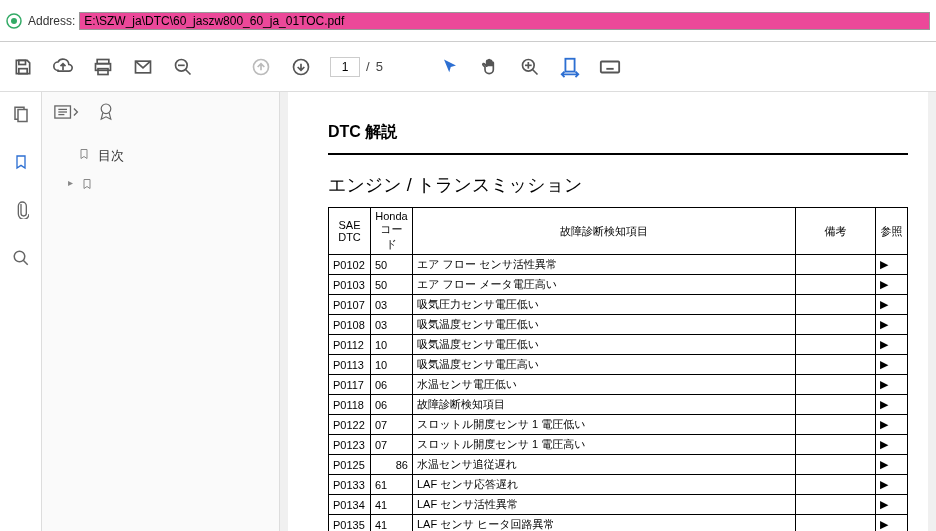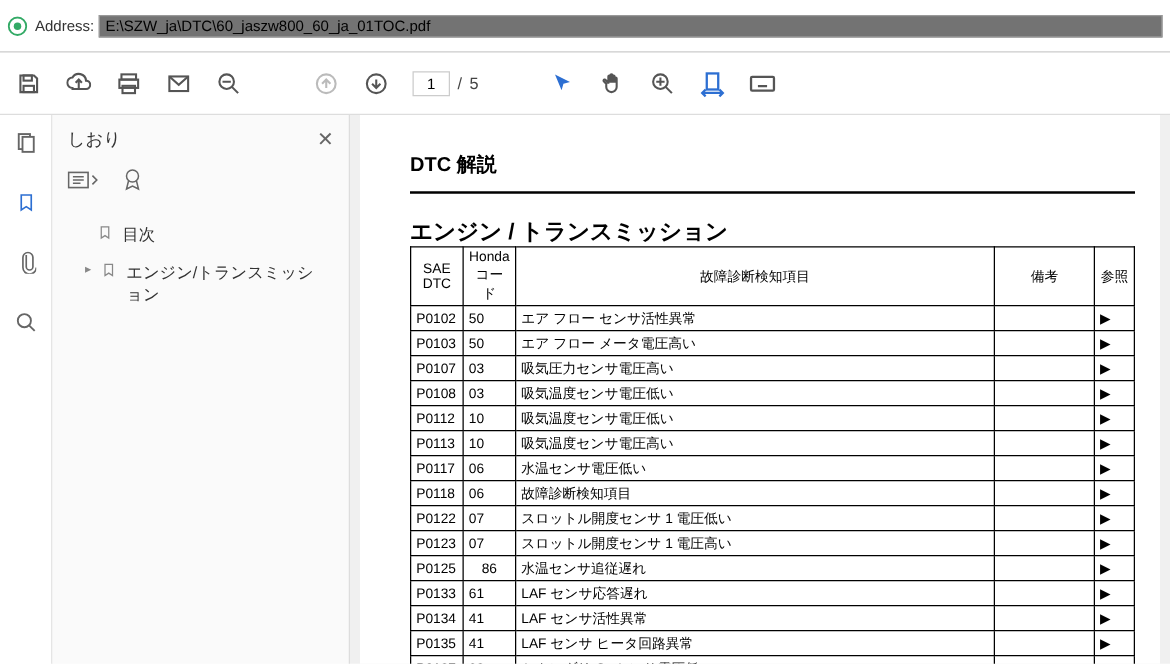--- a/index.html
+++ b/index.html
@@ -1,20 +1,20 @@
 <!DOCTYPE html>
 <html><head>
 <meta charset="utf-8">
 <style>
 * { box-sizing: border-box; margin: 0; padding: 0; }
 body { font-family: Arial, sans-serif; font-size: 13px; background: #fff; width: 936px; height: 531px; overflow: hidden; }
 .addr-bar { display: flex; align-items: center; padding: 4px 6px; border-bottom: 1px solid #ccc; height: 42px; }
 .addr-logo { width: 16px; height: 16px; display: flex; align-items: center; justify-content: center; margin-right: 6px; }
 .addr-label { font-size: 12px; color: #333; margin-right: 4px; }
-.addr-input { flex: 1; height: 18px; border: 1px solid #999; font-size: 12px; padding: 0 4px; background: #737373; }
+.addr-input { flex: 1; height: 18px; border: 1px solid #999; font-size: 12px; padding: 0 4px; background: #ec4899; }
 .toolbar { display: flex; align-items: center; padding: 8px 12px; gap: 18px; border-bottom: 1px solid #ddd; height: 50px; }
 .tb-btn { width: 22px; height: 22px; display: flex; align-items: center; justify-content: center; cursor: pointer; color: #555; }
 .tb-btn.disabled { color: #bbb; }
 .tb-gap { width: 20px; }
 .page-info { display: flex; align-items: center; gap: 6px; font-size: 13px; color: #444; }
 .page-input { width: 30px; height: 20px; border: 1px solid #ccc; text-align: center; font-size: 12px; }
 .main { display: flex; height: 455px; }
 .side-rail { width: 42px; border-right: 1px solid #ddd; display: flex; flex-direction: column; align-items: center; padding-top: 12px; gap: 28px; }
 .rail-btn { width: 20px; height: 20px; display: flex; align-items: center; justify-content: center; color: #666; cursor: pointer; }
 .rail-btn.active { color: #2d6fd2; }
@@ -23,21 +23,21 @@
 .panel-title { font-size: 14px; color: #333; }
 .panel-close { cursor: pointer; color: #666; font-size: 16px; }
 .panel-tools { display: flex; gap: 18px; margin-bottom: 16px; align-items: center; }
 .bm-item { display: flex; align-items: flex-start; gap: 8px; padding: 6px 4px; font-size: 13px; color: #333; cursor: pointer; }
 .bm-sub { padding-left: 14px; }
 .bm-icon { color: #888; }
 .doc-area { flex: 1; background: #f0f0f0; overflow: auto; display: flex; justify-content: center; padding-top: 0; }
 .page { background: #fff; width: 640px; padding: 30px 20px 0 40px; min-height: 100%; }
 .doc-title { font-size: 16px; font-weight: bold; margin-bottom: 10px; }
 .title-line { border: none; border-top: 2px solid #000; margin-bottom: 18px; }
-.section-title { font-size: 18px; font-weight: bold; }
+.section-title { font-size: 18px; font-weight: normal; margin-bottom: 10px; }
 .dtc-table { border-collapse: collapse; width: 100%; font-size: 11px; }
 .dtc-table th, .dtc-table td { border: 1px solid #000; padding: 2px 4px; text-align: left; }
 .dtc-table th { font-weight: normal; text-align: center; }
 .col-sae { width: 42px; }
 .col-honda { width: 42px; text-align: center; }
 .col-desc { }
 .col-note { width: 80px; }
 .col-ref { width: 32px; text-align: center; }
 .tri { text-align: center; }
 </style>
@@ -164,24 +164,20 @@
       </span>
     <span class="rail-btn">
         <svg width="18" height="18" viewBox="0 0 24 24" fill="none" stroke="#666" stroke-width="2">
           <circle cx="10" cy="10" r="7"></circle>
           <line x1="15" y1="15" x2="21" y2="21"></line>
         </svg>
       </span>
   </div>
 
   <div class="side-panel">
-    <div class="panel-hdr">
-      <span class="panel-title">しおり</span>
-      <span class="panel-close">✕</span>
-    </div>
     <div class="panel-tools">
       <span><svg width="26" height="18" viewBox="0 0 30 20" fill="none" stroke="#666" stroke-width="1.5">
             <rect x="1" y="3" width="18" height="14"></rect>
             <line x1="5" y1="7" x2="15" y2="7"></line>
             <line x1="5" y1="10" x2="15" y2="10"></line>
             <line x1="5" y1="13" x2="12" y2="13"></line>
             <path d="M23 6l4 4-4 4"></path>
           </svg></span>
       <span><svg width="16" height="20" viewBox="0 0 20 24" fill="none" stroke="#666" stroke-width="1.5">
             <circle cx="10" cy="8" r="6"></circle>
@@ -193,21 +189,20 @@
       <span class="bm-icon"><svg width="12" height="14" viewBox="0 0 24 24" fill="none" stroke="#888" stroke-width="2">
             <path d="M6 3h12v18l-6-4-6 4z"></path>
           </svg></span>
       <span>目次</span>
     </div>
     <div class="bm-item bm-sub">
       <span style="color:#888;font-size:10px">▸</span>
       <span class="bm-icon"><svg width="12" height="14" viewBox="0 0 24 24" fill="none" stroke="#888" stroke-width="2">
             <path d="M6 3h12v18l-6-4-6 4z"></path>
           </svg></span>
-      <span>エンジン/トランスミッション</span>
     </div>
   </div>
 
   <div class="doc-area">
     <div class="page">
       <div class="doc-title">DTC 解説</div>
       <hr class="title-line">
       <div class="section-title">エンジン / トランスミッション</div>
       <table class="dtc-table">
         <thead>
@@ -231,21 +226,21 @@
             <tr>
               <td class="col-sae">P0103</td>
               <td class="col-honda" style="text-align:left">50</td>
               <td class="col-desc">エア フロー メータ電圧高い</td>
               <td class="col-note"></td>
               <td class="col-ref tri">▶</td>
             </tr>
             <tr>
               <td class="col-sae">P0107</td>
               <td class="col-honda" style="text-align:left">03</td>
-              <td class="col-desc">吸気圧力センサ電圧高い</td>
+              <td class="col-desc">吸気圧力センサ電圧低い</td>
               <td class="col-note"></td>
               <td class="col-ref tri">▶</td>
             </tr>
             <tr>
               <td class="col-sae">P0108</td>
               <td class="col-honda" style="text-align:left">03</td>
               <td class="col-desc">吸気温度センサ電圧低い</td>
               <td class="col-note"></td>
               <td class="col-ref tri">▶</td>
             </tr>
@@ -286,21 +281,21 @@
             </tr>
             <tr>
               <td class="col-sae">P0123</td>
               <td class="col-honda" style="text-align:left">07</td>
               <td class="col-desc">スロットル開度センサ 1 電圧高い</td>
               <td class="col-note"></td>
               <td class="col-ref tri">▶</td>
             </tr>
             <tr>
               <td class="col-sae">P0125</td>
-              <td class="col-honda" style="text-align:center">86</td>
+              <td class="col-honda" style="text-align:right">86</td>
               <td class="col-desc">水温センサ追従遅れ</td>
               <td class="col-note"></td>
               <td class="col-ref tri">▶</td>
             </tr>
             <tr>
               <td class="col-sae">P0133</td>
               <td class="col-honda" style="text-align:left">61</td>
               <td class="col-desc">LAF センサ応答遅れ</td>
               <td class="col-note"></td>
               <td class="col-ref tri">▶</td>

